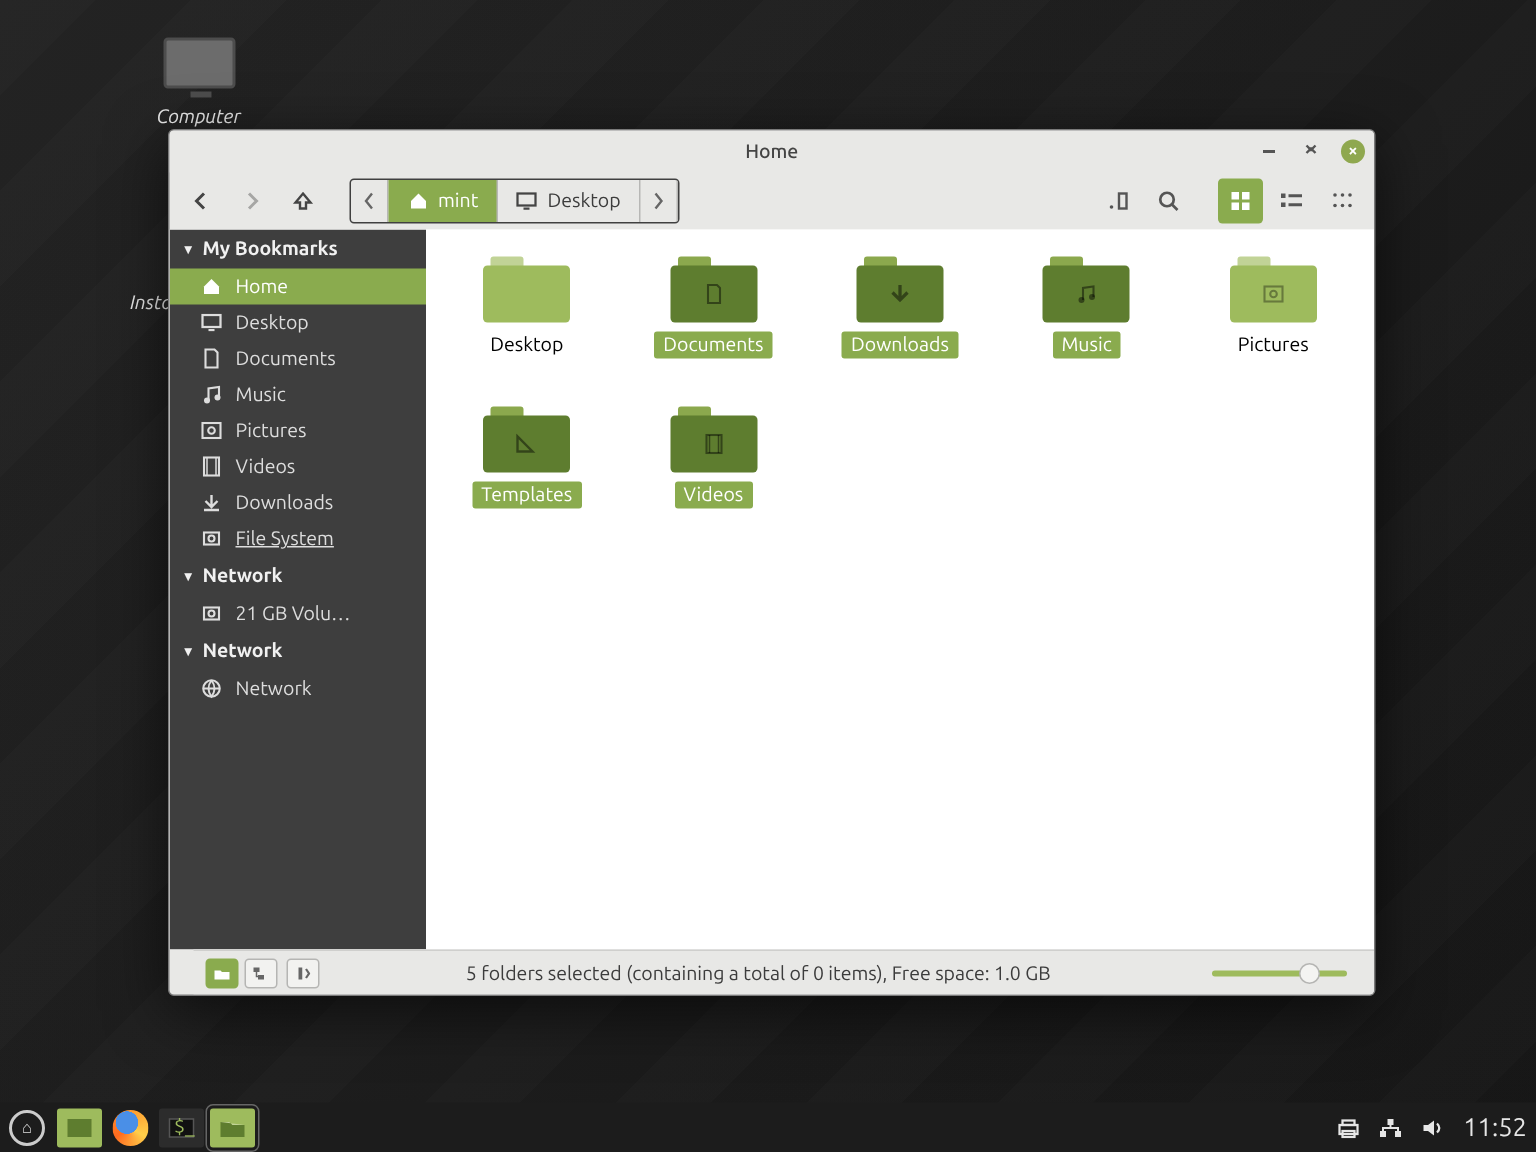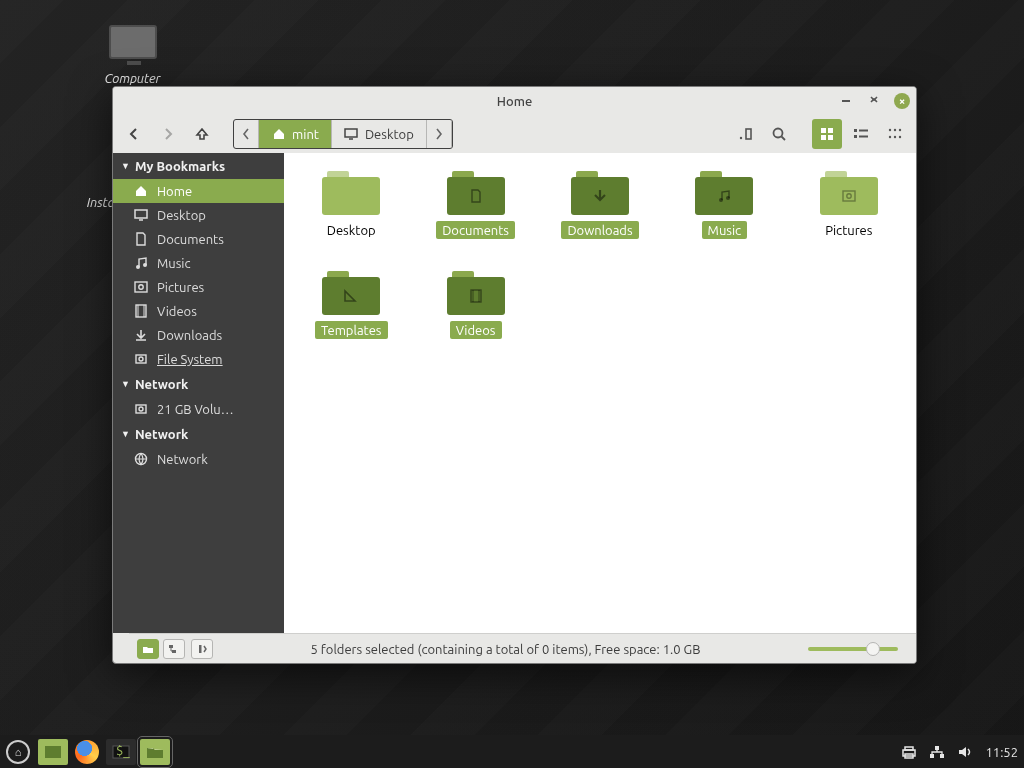--- a/index.html
+++ b/index.html
@@ -468,15 +468,15 @@
           <rect x="11" y="9" width="4" height="4" fill="#e6e6e6"></rect>
           <path d="M8 5 V7 M3 9 V7 H13 V9" fill="none" stroke="#e6e6e6" stroke-width="1.3"></path>
         </svg>
       </span>
     <span>
         <svg width="16" height="14">
           <path d="M2 5 H5 L9 2 V12 L5 9 H2 Z" fill="#e6e6e6"></path>
           <path d="M11 4 Q14 7 11 10" fill="none" stroke="#e6e6e6" stroke-width="1.5"></path>
         </svg>
       </span>
-    <span style="font-size:13px;">11:52</span>
+    <span style="font-size:17px;">11:52</span>
   </div>
 </div>
 
 </body></html>

